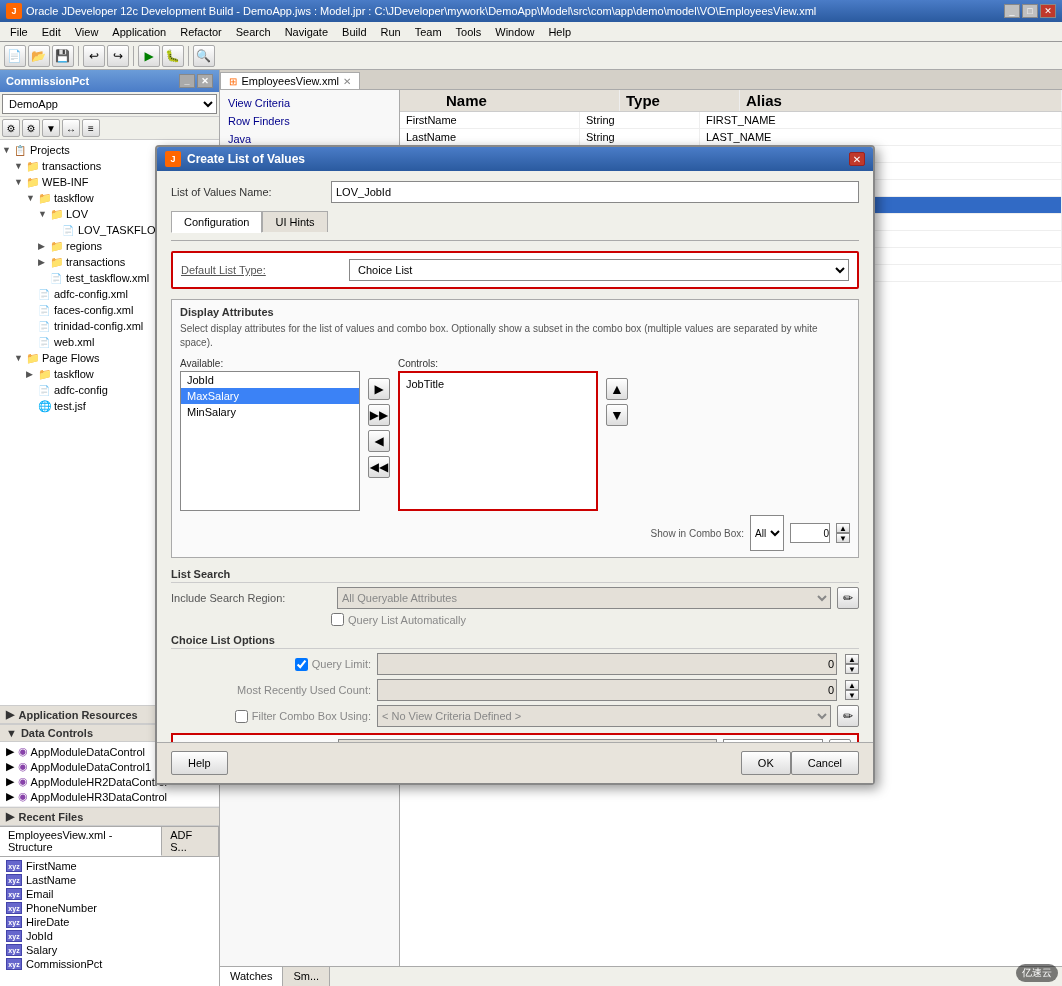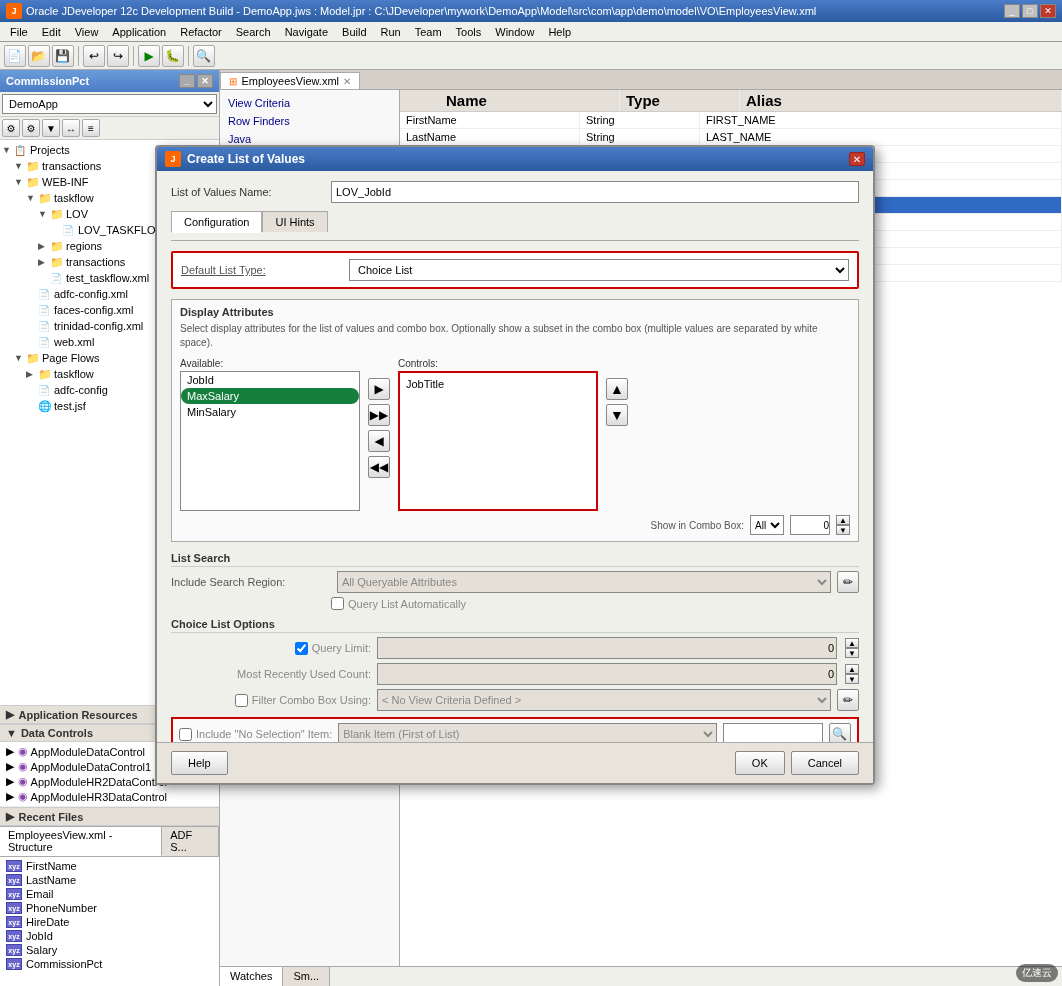--- a/index.html
+++ b/index.html
@@ -399,21 +399,21 @@
       border: 1px solid #888;
       background: white;
       height: 140px;
       overflow-y: auto;
     }
     .attrs-list-item {
       padding: 2px 6px;
       font-size: 11px;
       cursor: pointer;
     }
-    .attrs-list-item.selected { background: #15803d; color: white; border-radius: 8px; }
+    .attrs-list-item.selected { background: #3b82f6; color: white; }
     .attrs-list-label { font-size: 10px; color: #333; margin-bottom: 2px; }
 
     .attrs-buttons {
       display: flex;
       flex-direction: column;
       gap: 4px;
       justify-content: center;
       padding-top: 20px;
     }
     .attrs-btn {
@@ -452,21 +452,21 @@
       cursor: pointer;
       border-radius: 2px;
     }
 
     .combo-row {
       display: flex; align-items: center; gap: 6px;
       justify-content: flex-end;
       margin-top: 4px;
     }
     .combo-label { font-size: 10px; color: #555; }
-    .combo-select { height: 20px; font-size: 10px; border: 1px solid #888; background: white; }
+    .combo-select { height: 36px; font-size: 10px; border: 1px solid #888; background: white; }
     .spin-input { width: 40px; height: 20px; border: 1px solid #888; font-size: 10px; text-align: right; }
 
     
     .list-search-section { margin-bottom: 8px; }
     .list-search-title { font-size: 11px; font-weight: bold; color: #333; border-bottom: 1px solid #ccc; margin-bottom: 4px; padding-bottom: 2px; }
     .search-row { display: flex; align-items: center; gap: 6px; margin-bottom: 4px; }
     .search-label { font-size: 11px; color: #555; width: 160px; flex-shrink: 0; }
     .search-select { flex: 1; height: 22px; font-size: 11px; border: 1px solid #888; background: #e4e0d8; color: #888; }
     .pencil-btn { width: 22px; height: 22px; background: linear-gradient(to bottom, #fff, #ddd); border: 1px solid #888; font-size: 12px; cursor: pointer; display: flex; align-items: center; justify-content: center; border-radius: 2px; }
     .checkbox-row { display: flex; align-items: center; gap: 4px; font-size: 11px; color: #888; }
@@ -506,21 +506,21 @@
     }
     .footer-btn {
       padding: 3px 16px;
       height: 24px;
       border: 1px solid #888;
       background: linear-gradient(to bottom, #fff, #ddd);
       font-size: 11px;
       cursor: pointer;
       border-radius: 2px;
     }
-    .ok-cancel { display: flex; gap: 6px; border-radius: 11px; }
+    .ok-cancel { display: flex; gap: 0; border-radius: 11px; }
   </style>
 </head>
 <body>
 
 <div class="title-bar">
   <div class="title-bar-icon">
       <span>J</span>
     </div>
   <div class="title-bar-text">Oracle JDeveloper 12c Development Build - DemoApp.jws : Model.jpr : C:\JDeveloper\mywork\DemoApp\Model\src\com\app\demo\model\VO\EmployeesView.xml</div>
   <div class="title-bar-controls">

